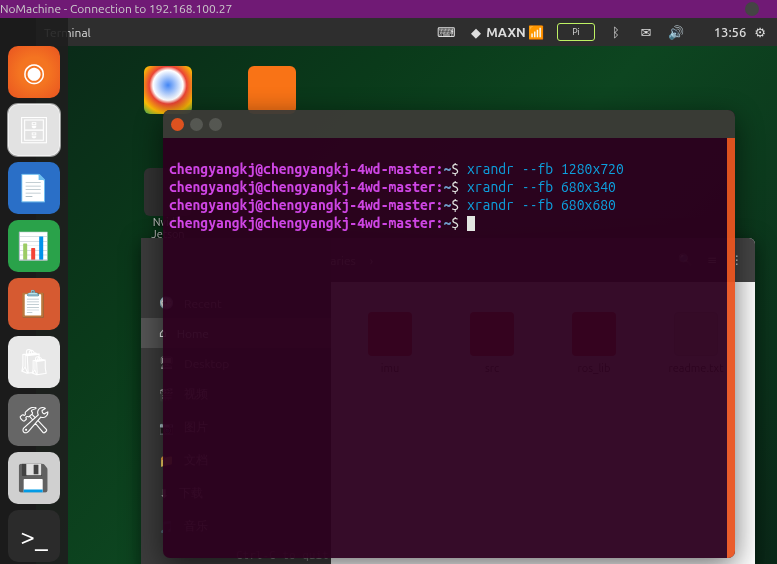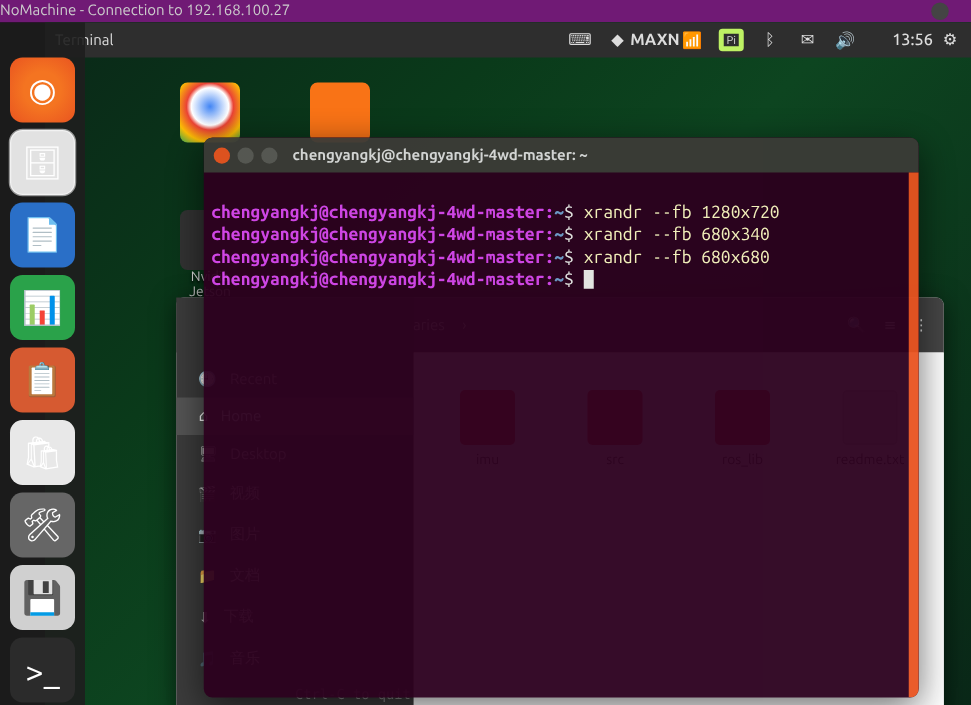--- a/index.html
+++ b/index.html
@@ -212,21 +212,21 @@
 }
 .terminal-body .scroll-ind {
   position: absolute;
   right: 0; top: 0;
   width: 8px; height: 420px;
   background: #e95420;
 }
 .term-prompt-user { color: #d946ef; font-weight: bold; }
 .term-prompt-path { color: #729fcf; font-weight: bold; }
 .term-prompt-dollar { color: #eeeeec; }
-.term-cmd { color: #fef9c3; }
+.term-cmd { color: #0ea5e9; }
 .term-cursor {
   display: inline-block;
   width: 8px; height: 15px;
   background: #eeeeec;
   vertical-align: text-bottom;
 }
 
 
 .footer-hint {
   position: absolute;
@@ -278,21 +278,21 @@
 
 <div class="desktop">
 
   <div class="top-bar">
     <span class="title">Terminal</span>
     <div class="indicators">
       <span class="ind-icon">⌨</span>
       <span class="ind-icon">◆</span>
       <span class="ind-icon maxn">MAXN</span>
       <span class="ind-icon">📶</span>
-      <span class="ind-icon" style="border:4px solid #bef264;border-radius:3px;font-size:9px;padding:1px 6px;">Pi</span>
+      <span class="ind-icon" style="border:1px solid #bef264;border-radius:3px;font-size:9px;padding:1px 18px;">Pi</span>
       <span class="ind-icon">ᛒ</span>
       <span class="ind-icon">✉</span>
       <span class="ind-icon">🔊</span>
       <span class="ind-icon time">13:56</span>
       <span class="ind-icon">⚙</span>
     </div>
   </div>
 
   <div class="desktop-items">
     <div class="desk-item">
@@ -374,21 +374,20 @@
           <span>readme.txt</span>
         </div>
     </div>
   </div>
 
   <div class="terminal-window">
     <div class="terminal-title">
       <span class="term-btn term-close"></span>
       <span class="term-btn term-min"></span>
       <span class="term-btn term-max"></span>
-      <span class="term-title-text">chengyangkj@chengyangkj-4wd-master: ~</span>
     </div>
     <div class="terminal-body">
 <span class="term-prompt-user">chengyangkj@chengyangkj-4wd-master</span><span class="term-prompt-user">:</span><span class="term-prompt-path">~</span><span class="term-prompt-dollar">$</span> <span class="term-cmd">xrandr --fb 1280x720</span>
 <span class="term-prompt-user">chengyangkj@chengyangkj-4wd-master</span><span class="term-prompt-user">:</span><span class="term-prompt-path">~</span><span class="term-prompt-dollar">$</span> <span class="term-cmd">xrandr --fb 680x340</span>
 <span class="term-prompt-user">chengyangkj@chengyangkj-4wd-master</span><span class="term-prompt-user">:</span><span class="term-prompt-path">~</span><span class="term-prompt-dollar">$</span> <span class="term-cmd">xrandr --fb 680x680</span>
 <span class="term-prompt-user">chengyangkj@chengyangkj-4wd-master</span><span class="term-prompt-user">:</span><span class="term-prompt-path">~</span><span class="term-prompt-dollar">$</span> <span class="term-cursor"></span>
       <div class="scroll-ind"></div>
     </div>
   </div>
 

